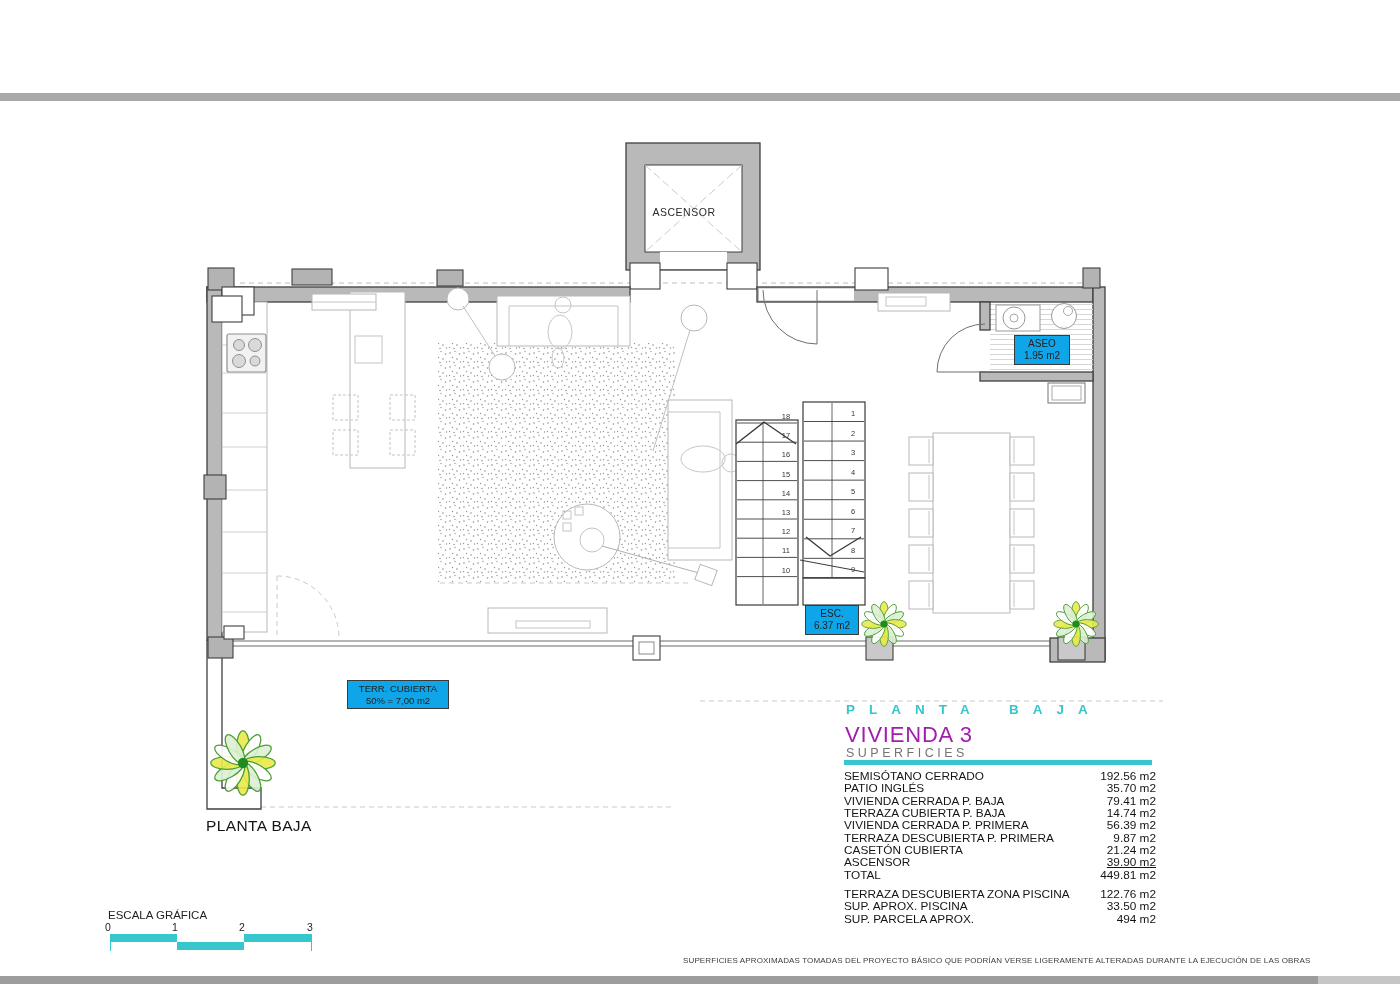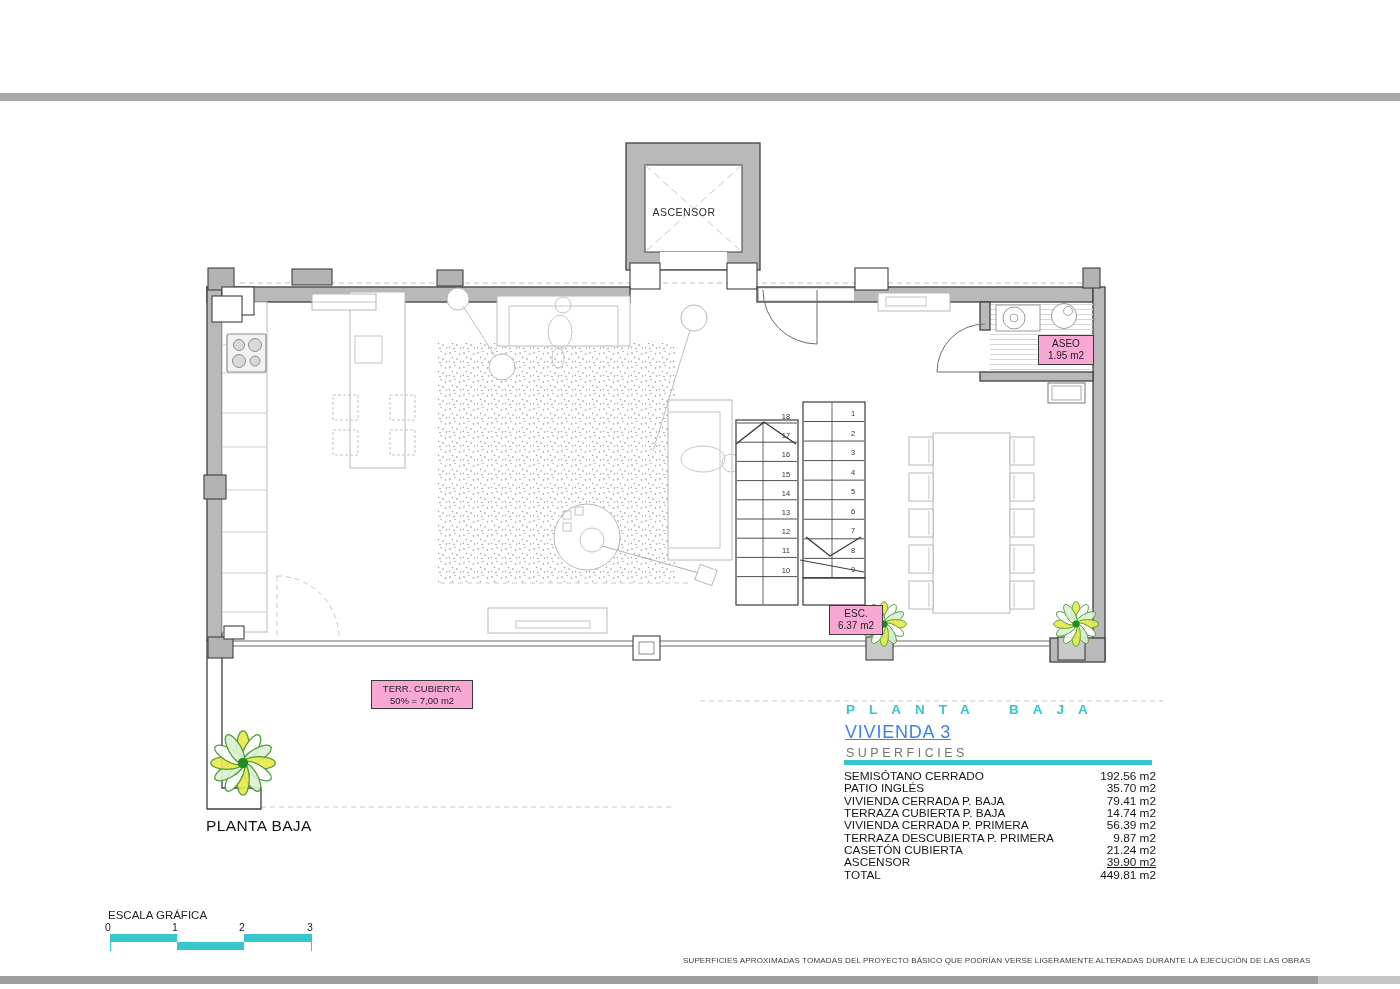--- a/index.html
+++ b/index.html
@@ -15,31 +15,31 @@
   .colblk{fill:#b3b3b3;stroke:#3f3f3f;stroke-width:1.1;}
   .whiteblk{fill:#ffffff;stroke:#3f3f3f;stroke-width:1.1;}
   .furn{fill:#ffffff;stroke:#b8b8b8;stroke-width:1;}
   .furn2{fill:none;stroke:#c4c4c4;stroke-width:1;}
   .door{fill:none;stroke:#6e6e6e;stroke-width:1;}
   .dash{stroke:#b5b5b5;stroke-width:0.9;stroke-dasharray:5 4;fill:none;}
   .dash2{stroke:#c9c9c9;stroke-width:1;stroke-dasharray:5 4;fill:none;}
   .sline{stroke:#3a3a3a;fill:none;}
   
   .plain-label{position:absolute;text-align:center;font-size:10.5px;color:#2a2a2a;letter-spacing:.5px;}
-  .box{position:absolute;background:#f9a8d4;border:1.2px solid #3a3a3a;text-align:center;
-       color:#222;padding:2px 3px;line-height:1.22;margin-left:24px;}
+  .box{position:absolute;background:#0ea5e9;border:1.2px solid #3a3a3a;text-align:center;
+       color:#222;padding:2px 3px;line-height:1.22;}
   .box-salon{left:706px;top:352px;width:128px;font-size:11px;}
   .box-aseo{left:1014px;top:335px;width:48px;font-size:10px;}
   .box-esc{left:805px;top:605px;width:46px;font-size:10px;}
   .box-terr{left:347px;top:680px;width:94px;font-size:9.5px;}
   .caption{position:absolute;left:206px;top:817px;font-size:15.5px;color:#151515;letter-spacing:.4px;}
   
   .tb-heading{position:absolute;left:846px;top:702px;font-size:13.5px;font-weight:bold;
               color:var(--accent);letter-spacing:14px;word-spacing:8px;white-space:nowrap;}
-  .tb-unit{position:absolute;left:845px;top:722px;font-size:18px;color:#3b82f6;letter-spacing:.8px;text-decoration:underline;}
+  .tb-unit{position:absolute;left:845px;top:722px;font-size:22px;color:#a21caf;letter-spacing:.8px;}
   .tb-section{position:absolute;left:846px;top:746px;font-size:12.5px;color:#737373;letter-spacing:3.5px;}
   .tb-bar{position:absolute;left:844px;top:760px;width:308px;height:5px;background:var(--accent);}
   .surf{position:absolute;left:844px;top:770px;width:312px;font-size:11.8px;color:#151515;}
   .surf-row{display:flex;justify-content:space-between;line-height:12.35px;white-space:nowrap;}
   .surf-value.u{text-decoration:underline;}
   .surf-extra{margin-top:7px;}
   
   .scalebar{position:absolute;left:75px;top:908px;width:340px;height:48px;}
   .scale-label{position:absolute;left:33px;top:1px;font-size:11.5px;color:#222;}
   .scale-tick{position:absolute;top:13px;font-size:10.5px;color:#222;}
@@ -392,20 +392,34 @@
         </div>
         <div class="surf-row">
           <span class="surf-label">ASCENSOR</span>
           <span class="surf-value u">39.90 m2</span>
         </div>
         <div class="surf-row">
           <span class="surf-label">TOTAL</span>
           <span class="surf-value">449.81 m2</span>
         </div>
       </div>
+    <div class="surf-extra">
+        <div class="surf-row">
+          <span class="surf-label">TERRAZA DESCUBIERTA ZONA PISCINA</span>
+          <span class="surf-value">122.76 m2</span>
+        </div>
+        <div class="surf-row">
+          <span class="surf-label">SUP. APROX. PISCINA</span>
+          <span class="surf-value">33.50 m2</span>
+        </div>
+        <div class="surf-row">
+          <span class="surf-label">SUP. PARCELA APROX.</span>
+          <span class="surf-value">494 m2</span>
+        </div>
+      </div>
   </div>
 
   <div class="scalebar">
     <div class="scale-label">ESCALA GRÁFICA</div>
     <span class="scale-tick" style="left:30px;">0</span>
     <span class="scale-tick" style="left:97px;">1</span>
     <span class="scale-tick" style="left:164px;">2</span>
     <span class="scale-tick" style="left:232px;">3</span>
     <div class="seg" style="left:35px;top:26px;width:67px;height:8px;"></div>
     <div class="seg" style="left:102px;top:34px;width:67px;height:8px;"></div>

